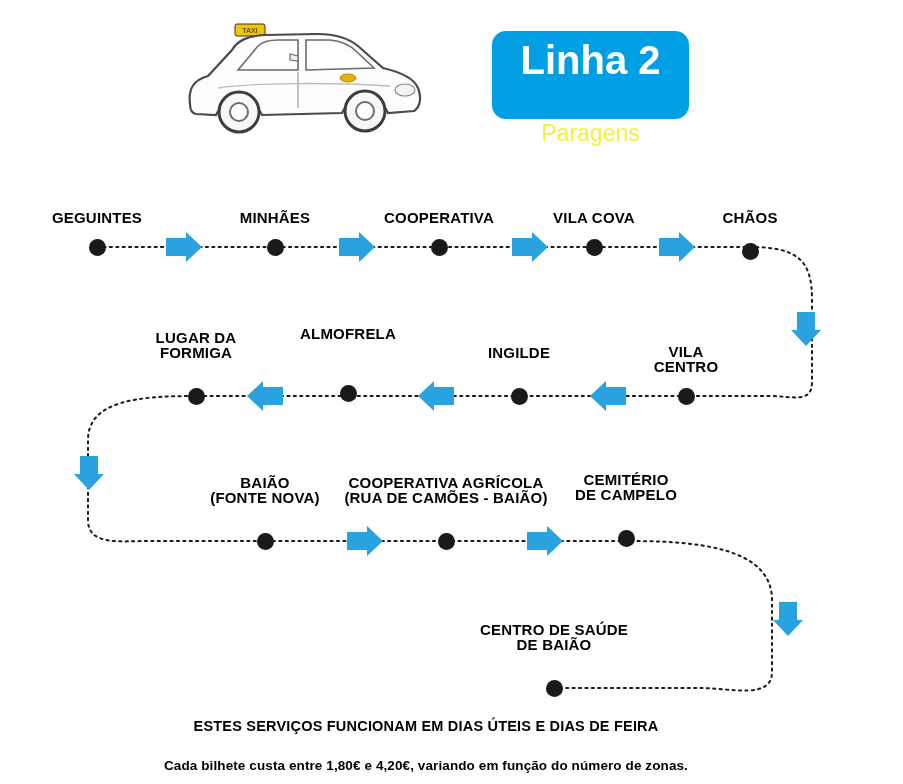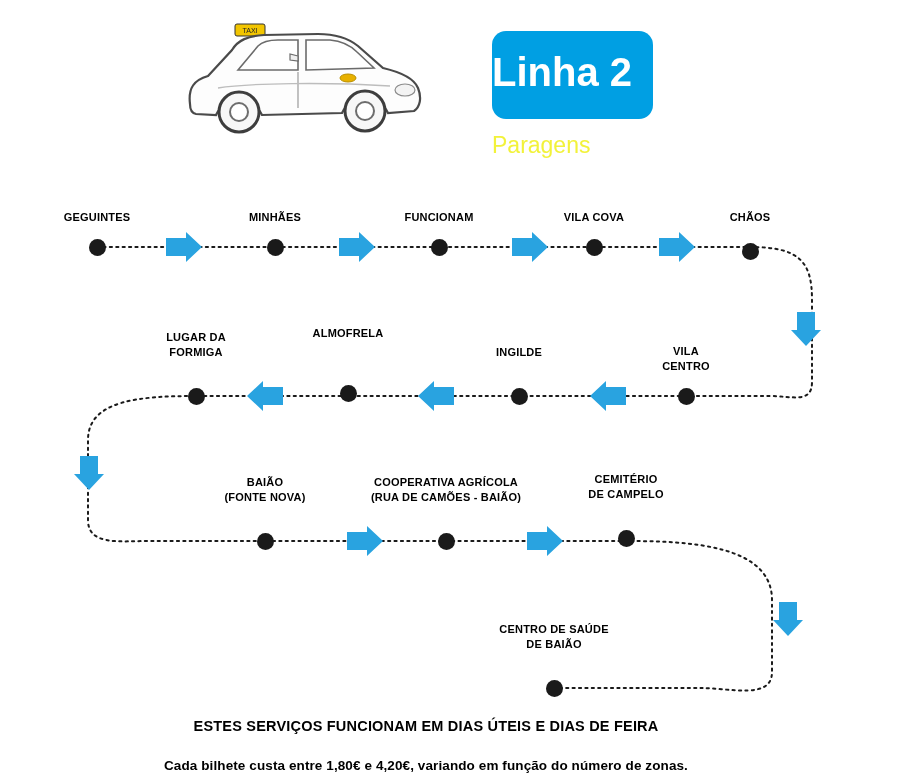--- a/index.html
+++ b/index.html
@@ -24,26 +24,27 @@
     left: 0;
     top: 0;
     width: 903px;
     height: 784px;
   }
   
   .badge {
     position: absolute;
     left: 492px;
     top: 31px;
-    width: 161px;
+    width: 197px;
     height: 88px;
     background: #009fe3;
     border-radius: 14px;
+    text-align: center;
     box-sizing: border-box;
-    padding-top: 18px;
+    padding-top: 6px;
   }
   .badge-line {
     color: #ffffff;
     font-size: 40px;
     font-weight: bold;
     line-height: 46px;
     letter-spacing: 0px;
   }
   .badge-sub {
     color: #f2f23a;
@@ -71,21 +72,21 @@
     width: 17px;
     height: 17px;
     border-radius: 50%;
     background: #1a1a1a;
     left: -8.5px;
     top: -8.5px;
   }
   .stop .label {
     position: absolute;
     color: #000000;
-    font-size: 11px;
+    font-size: 15px;
     font-weight: bold;
     line-height: 15px;
     text-align: center;
     white-space: pre;
     transform: translateX(-50%);
     letter-spacing: 0.2px;
   }
   .stop .label.above {
     bottom: 18px;
     left: 0;
@@ -217,21 +218,21 @@
     <div class="label above" style="bottom:22px;"><span>GEGUINTES</span></div>
   </div>
 
   <div class="stop" style="left:275px; top:247px;">
     <div class="dot"></div>
     <div class="label above" style="bottom:22px;"><span>MINHÃES</span></div>
   </div>
 
   <div class="stop" style="left:439px; top:247px;">
     <div class="dot"></div>
-    <div class="label above" style="bottom:22px;"><span>FUNCIONAM</span></div>
+    <div class="label above" style="bottom:22px;"><span>COOPERATIVA</span></div>
   </div>
 
   <div class="stop" style="left:594px; top:247px;">
     <div class="dot"></div>
     <div class="label above" style="bottom:22px;"><span>VILA COVA</span></div>
   </div>
 
   <div class="stop" style="left:750px; top:251px;">
     <div class="dot"></div>
     <div class="label above" style="bottom:26px;"><span>CHÃOS</span></div>

